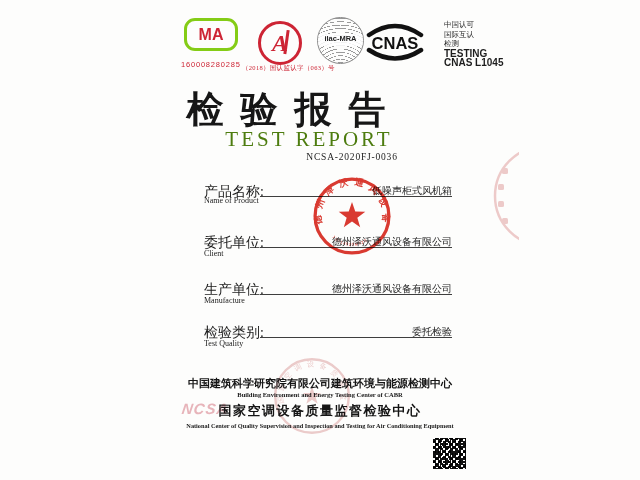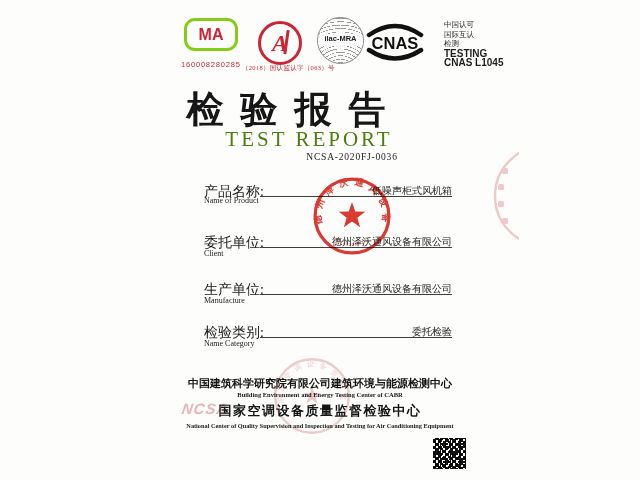--- a/index.html
+++ b/index.html
@@ -112,21 +112,21 @@
   <div class="abs f-label-en" style="top:249px;">Client</div>
   <div class="abs f-value" style="top:235px;">德州泽沃通风设备有限公司</div>
   <div class="abs f-line" style="top:247px;"></div>
 
   <div class="abs f-label-zh" style="top:281px;">生产单位:</div>
   <div class="abs f-label-en" style="top:296px;">Manufacture</div>
   <div class="abs f-value" style="top:282px;">德州泽沃通风设备有限公司</div>
   <div class="abs f-line" style="top:294px;"></div>
 
   <div class="abs f-label-zh" style="top:324px;">检验类别:</div>
-  <div class="abs f-label-en" style="top:339px;">Name Category</div>
+  <div class="abs f-label-en" style="top:339px;">Test Quality</div>
   <div class="abs f-value" style="top:325px;">委托检验</div>
   <div class="abs f-line" style="top:337px;"></div>
 
   <div class="abs foot1-zh">中国建筑科学研究院有限公司建筑环境与能源检测中心</div>
   <div class="abs foot1-en">Building Environment and Energy Testing Center of CABR</div>
   <div class="abs ncsa-mark">NCSA</div>
   <div class="abs foot2-zh">国家空调设备质量监督检验中心</div>
   <div class="abs foot2-en">National Center of Quality Supervision and Inspection and Testing for Air Conditioning Equipment</div>
   <div class="abs qr"></div>
 

